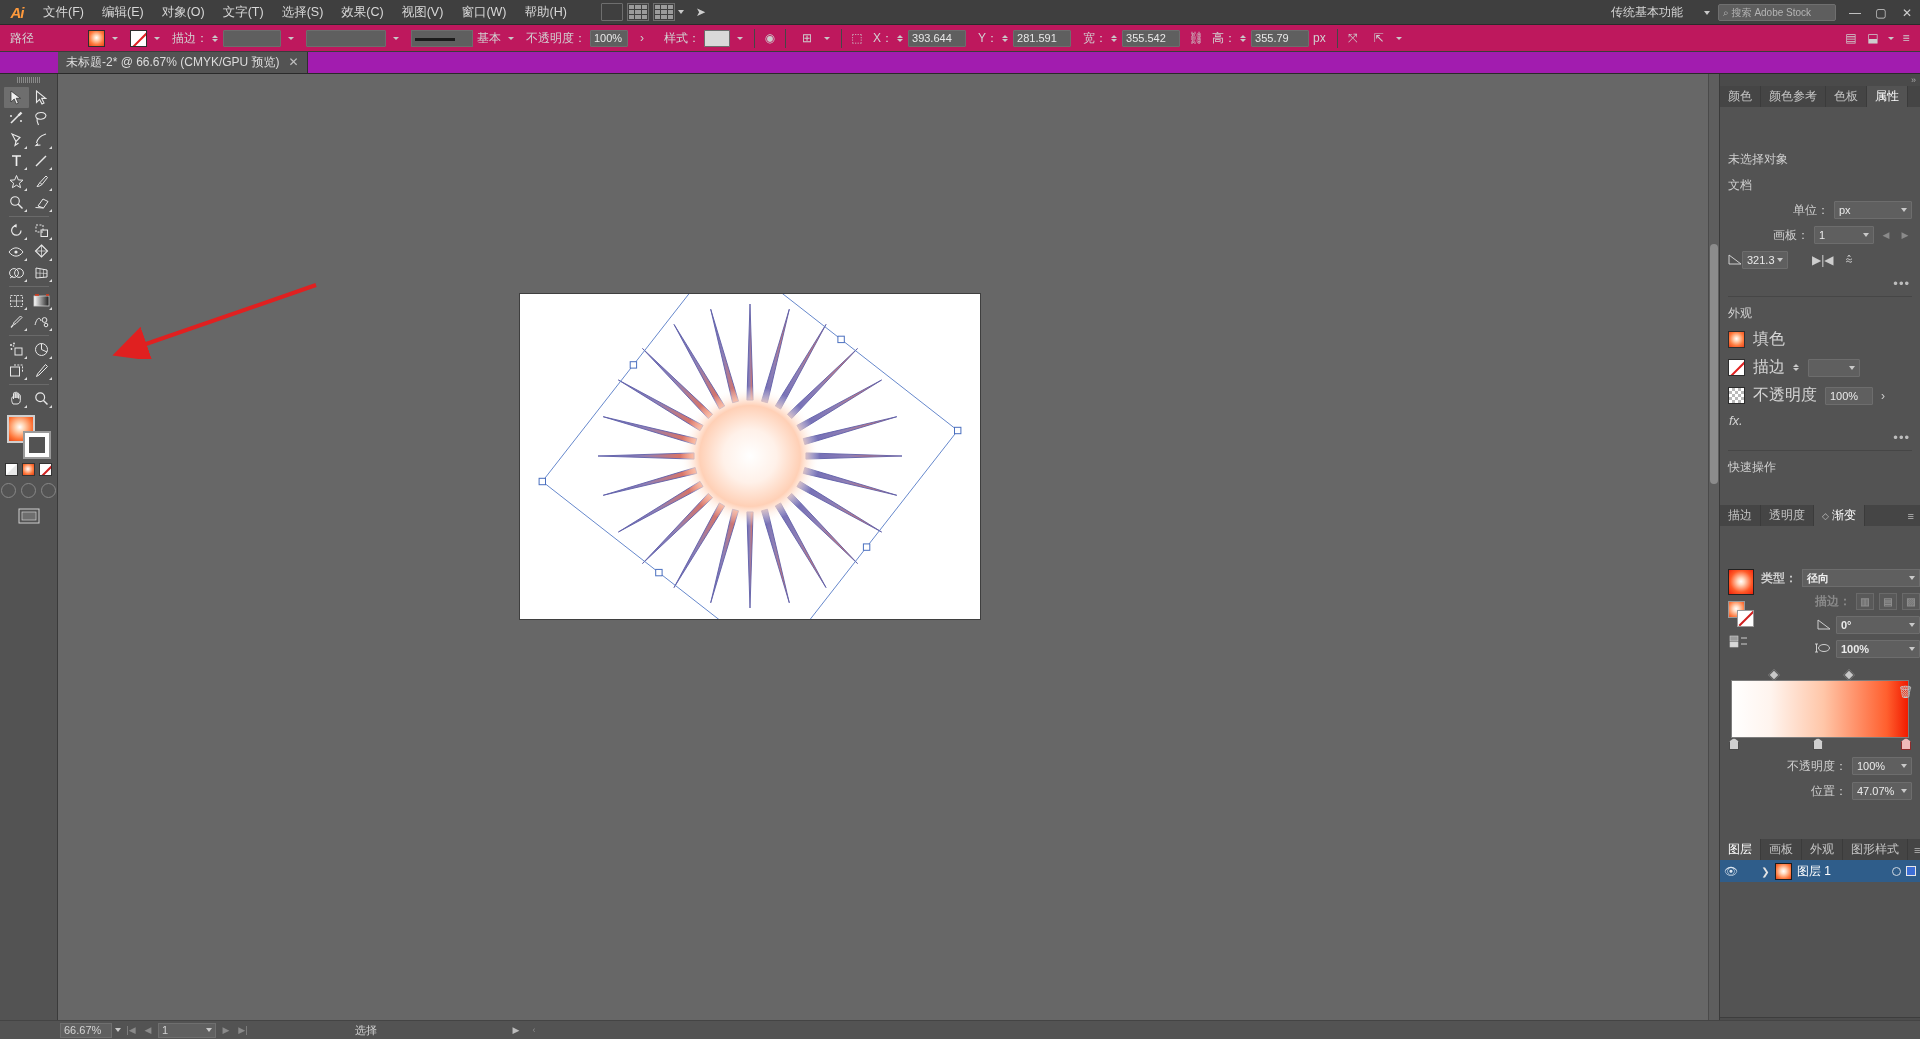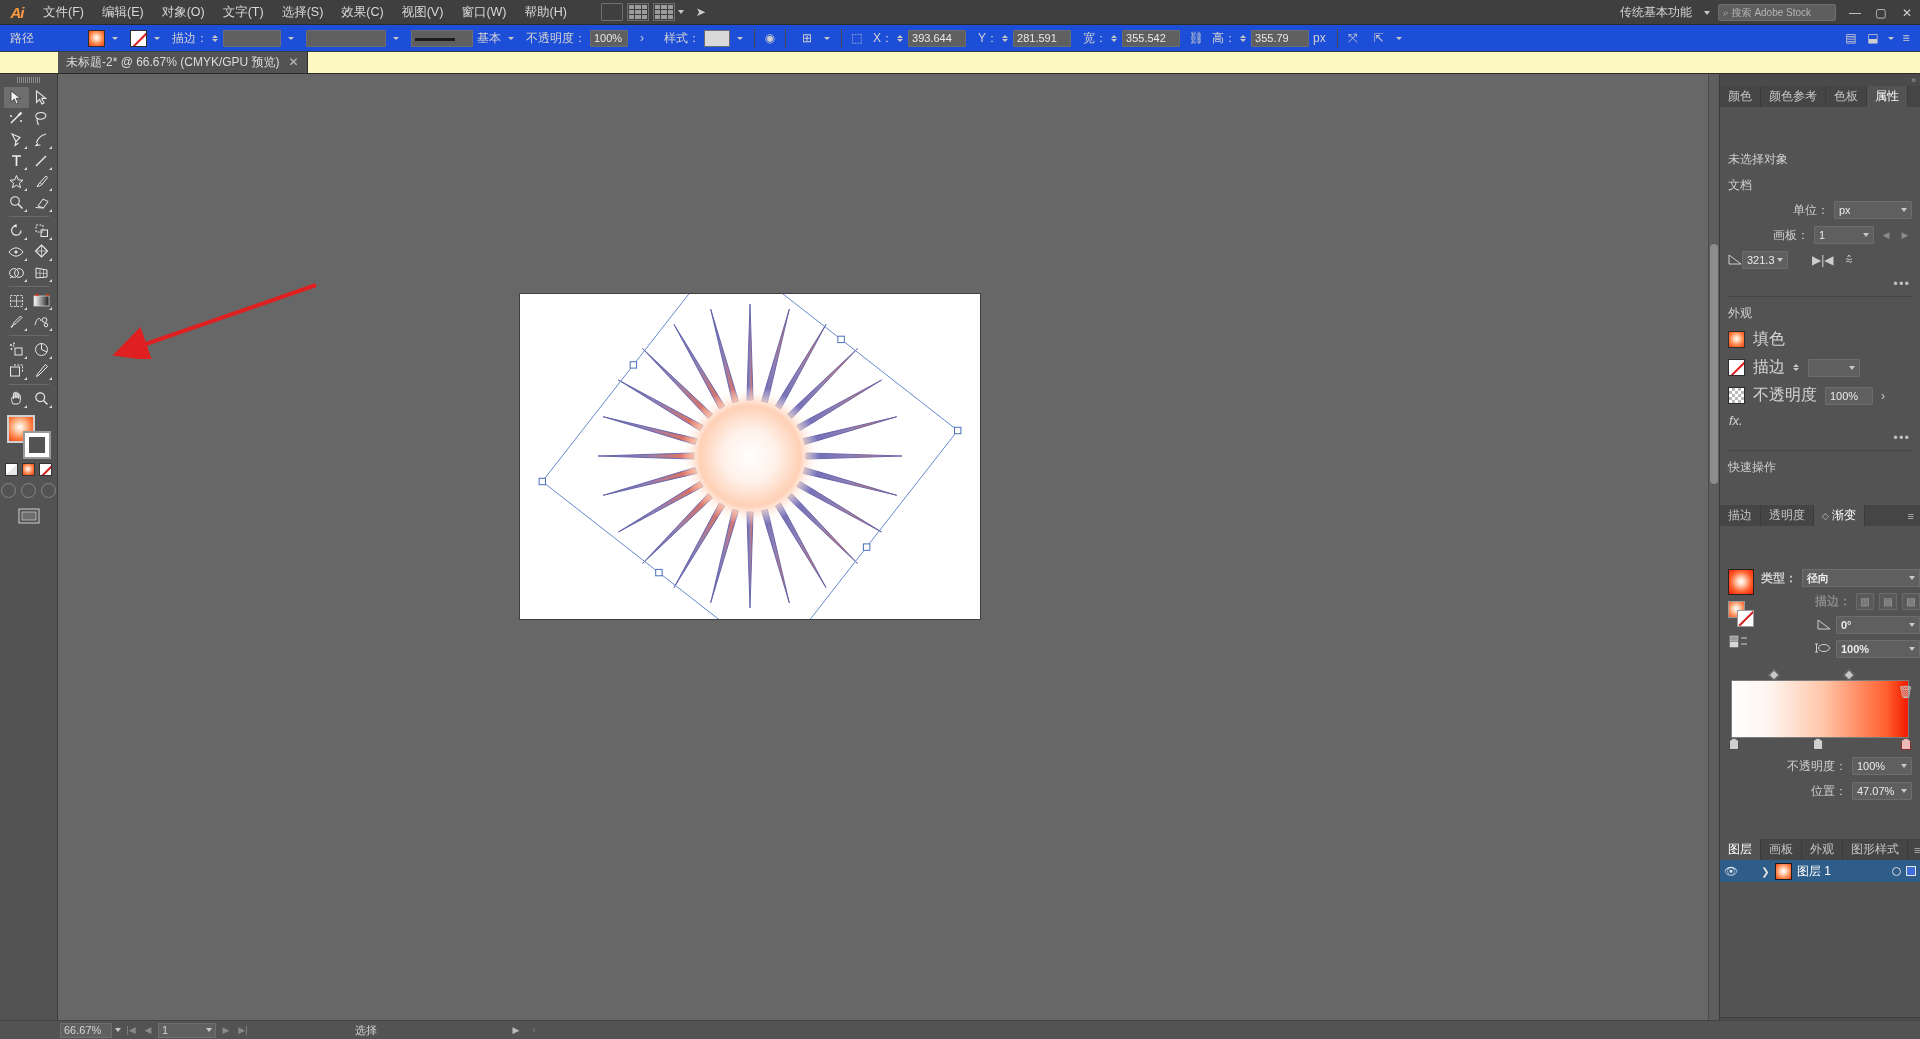--- a/index.html
+++ b/index.html
@@ -16,29 +16,29 @@
     cursor:default; white-space:nowrap; }
   #menu-icons{ display:flex; align-items:center; margin-left:25px; gap:4px; }
   .mi-box{ width:22px; height:18px; border:1px solid #6e6e6e; border-radius:1px; }
   .mi-grid{ width:22px; height:18px; border:1px solid #6e6e6e; display:grid;
     grid-template-columns:1fr 1fr 1fr; grid-template-rows:1fr 1fr 1fr; gap:1px; padding:1px; }
   .mi-grid i{ background:#9b9b9b; }
   .mi-dd{ display:flex; align-items:center; gap:3px; }
   .caret{ width:0;height:0;border-left:3.5px solid transparent;border-right:3.5px solid transparent;
     border-top:4px solid #c9c9c9; }
   #menu-right{ position:absolute; right:0; top:0; height:25px; display:flex; align-items:center; }
-  #workspace-sel{ display:flex; align-items:center; gap:12px; padding:0 8px; font-size:12px; }
+  #workspace-sel{ display:flex; align-items:center; gap:21px; padding:0 8px; font-size:12px; }
   #stock-search{ width:118px; height:17px; background:#5e5e5e; border:1px solid #6f6f6f;
     border-radius:2px; font-size:10px; color:#b4b4b4; display:flex; align-items:center; padding:0 4px;
     gap:3px; margin-right:6px; }
   .wbtn{ width:26px; height:25px; display:flex; align-items:center; justify-content:center;
     color:#cfcfcf; font-size:12px; }
 
   
-  #ctrlbar{ height:27px; background:#1d4ed8; border-bottom:1px solid #3b3b3b;
+  #ctrlbar{ height:27px; background:#be185d; border-bottom:1px solid #3b3b3b;
     display:flex; align-items:center; position:relative; }
   #ctrl-label{ width:82px; padding-left:10px; font-size:12px; color:#d2d2d2; }
   .swatch{ width:17px; height:17px; border:1px solid #2e2e2e; }
   .fill-sw{ background:radial-gradient(circle at 50% 45%, #ffffff 0%, #ffd7b9 22%, #ff7b3d 62%, #e8401a 100%); }
   .none-sw{ background:#fff; position:relative; overflow:hidden; }
   .none-sw:after{ content:""; position:absolute; left:-3px; top:7px; width:26px; height:2px;
     background:#e02020; transform:rotate(-45deg); }
   .mini-caret{ width:0;height:0;border-left:3px solid transparent;border-right:3px solid transparent;
     border-top:3.5px solid #c9c9c9; margin-left:3px; }
   .ctrl-group{ display:flex; align-items:center; gap:4px; padding:0 6px; }
@@ -57,21 +57,21 @@
   .divider{ width:1px; height:19px; background:#464646; margin:0 5px; }
   .spin{ display:flex; flex-direction:column; justify-content:center; gap:1px; margin-right:1px; }
   .spin i{ width:0;height:0;border-left:3px solid transparent;border-right:3px solid transparent; }
   .spin i.up{ border-bottom:3.5px solid #c8c8c8; }
   .spin i.dn{ border-top:3.5px solid #c8c8c8; }
   .icobtn{ width:20px; height:19px; display:flex; align-items:center; justify-content:center;
     color:#cdcdcd; font-size:12px; }
   #ctrl-right{ position:absolute; right:4px; display:flex; align-items:center; gap:2px; }
 
   
-  #tabbar{ height:22px; background:#fef9c3; display:flex; align-items:flex-end;
+  #tabbar{ height:22px; background:#a21caf; display:flex; align-items:flex-end;
     padding-left:58px; border-bottom:1px solid #2a2a2a; }
   #doctab{ height:22px; background:#535353; display:flex; align-items:center; padding:0 8px;
     font-size:12px; color:#dcdcdc; gap:9px; border-right:1px solid #2f2f2f; }
   #doctab .x{ font-size:12px; color:#c2c2c2; }
 
   
   #main{ display:flex; height:965px; }
 
   
   #toolpanel{ width:58px; background:#535353; border-right:1px solid #3a3a3a;

